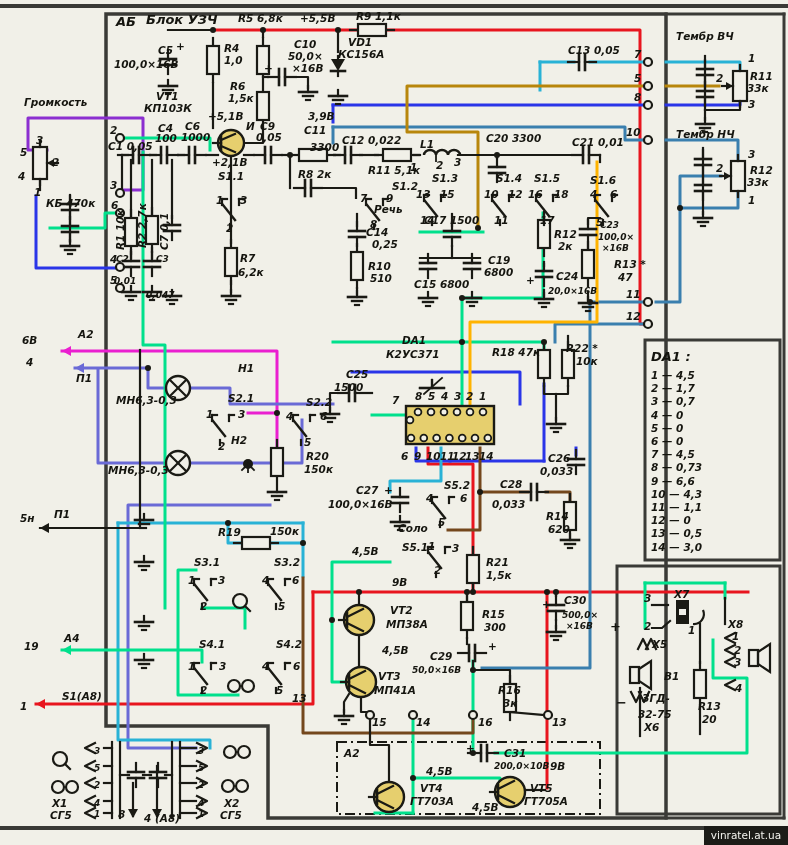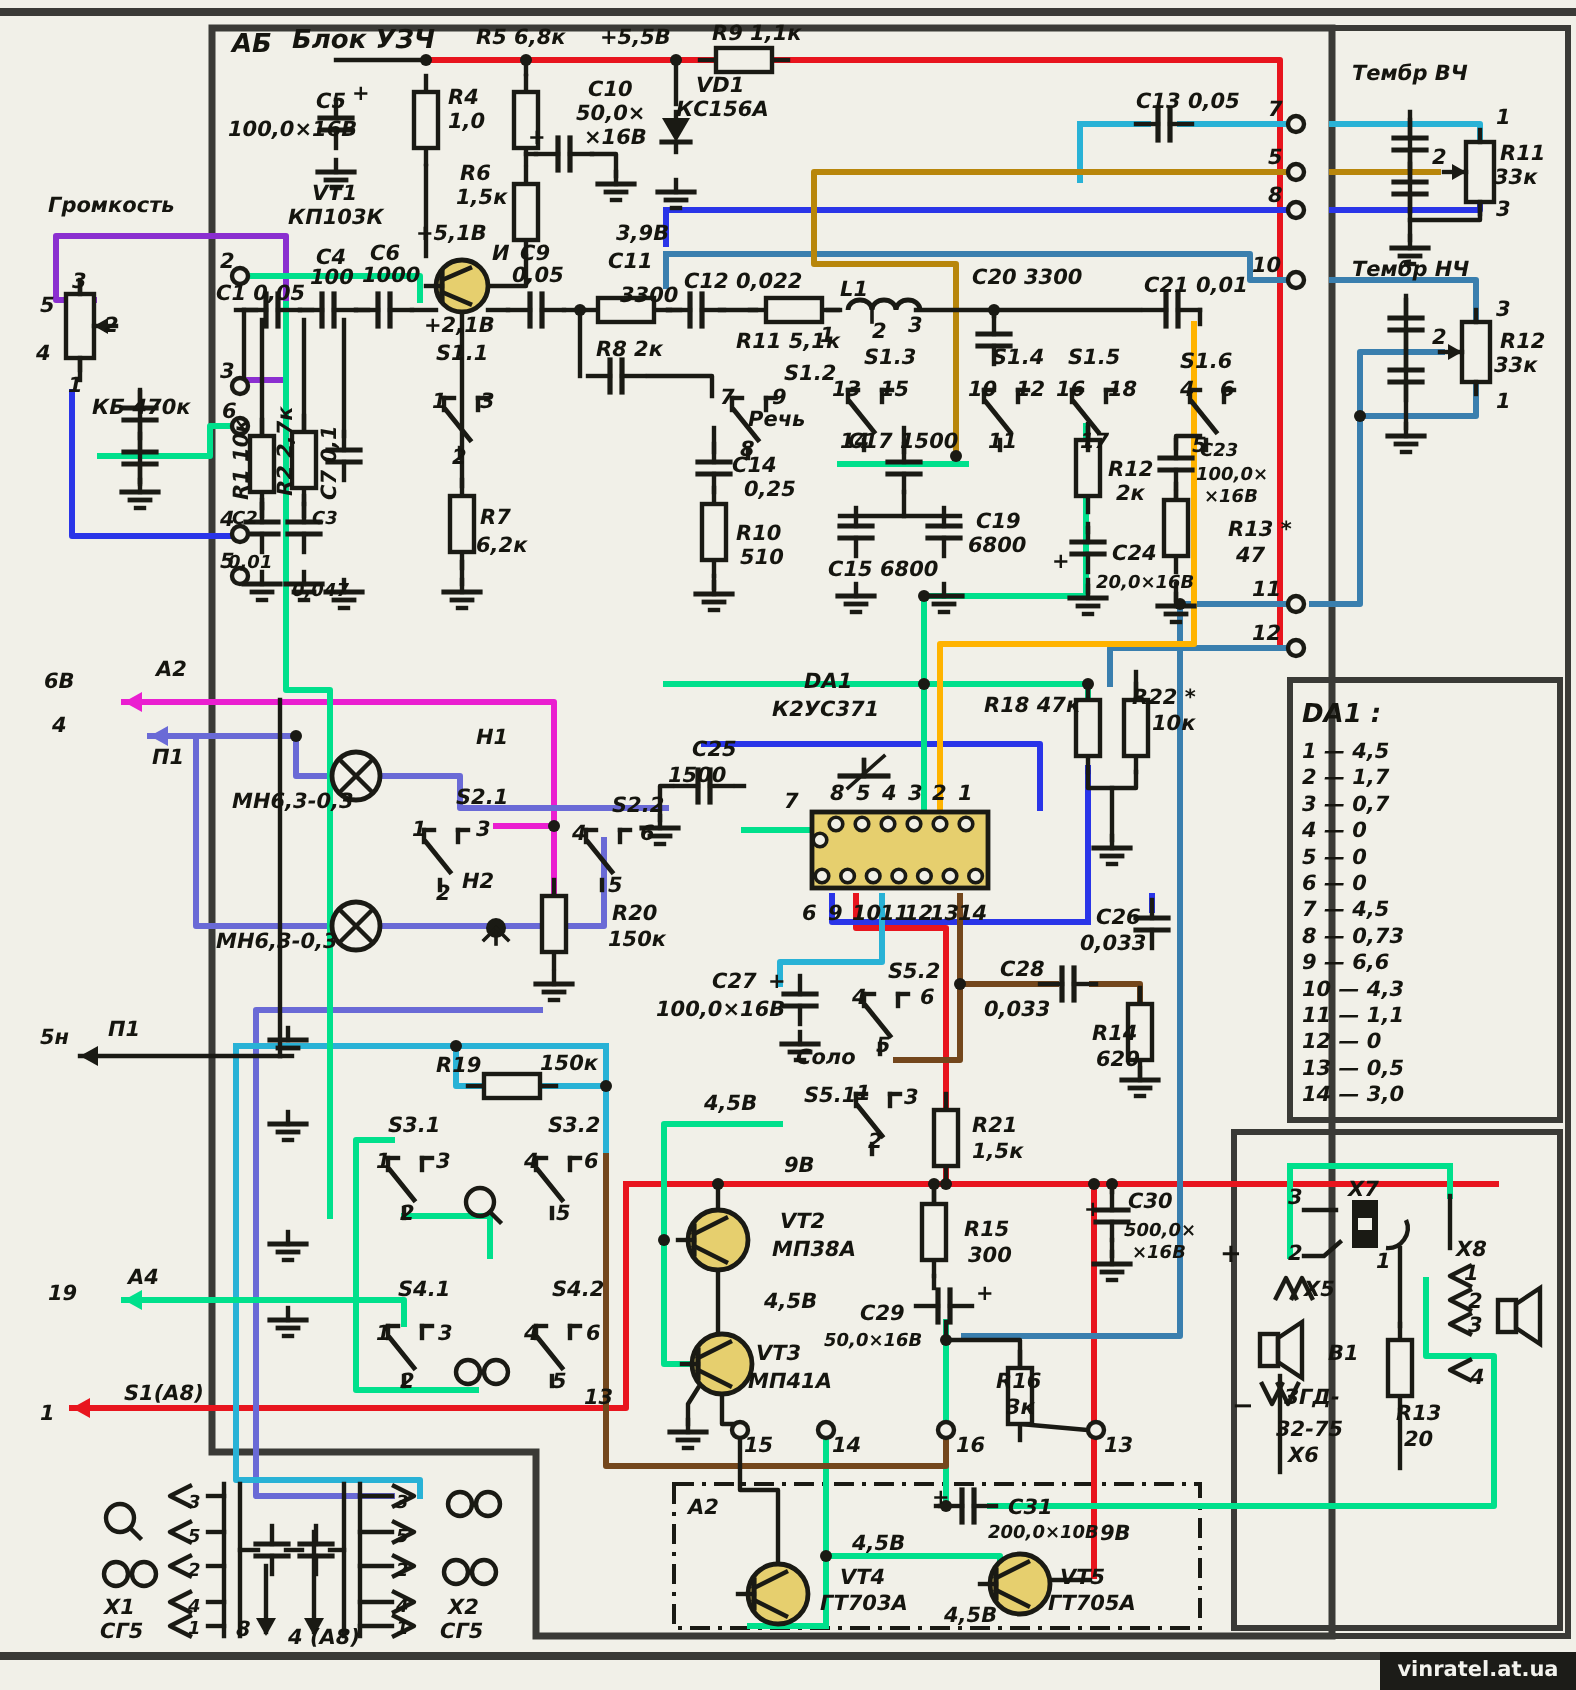--- a/index.html
+++ b/index.html
@@ -3,22 +3,22 @@
 <meta charset="utf-8">
 <style>
   html,body{margin:0;padding:0;background:#cfcfc8;}
   #stage{position:relative;width:788px;height:845px;background:#f1f0e8;overflow:hidden;
          font-family:"DejaVu Sans",sans-serif;}
   svg{position:absolute;left:0;top:0;}
   svg text{font-family:"DejaVu Sans",sans-serif;font-style:italic;font-weight:bold;
            font-size:10.5px;fill:#15150f;}
   svg text.b{font-size:13px;}
   svg text.s{font-size:9px;}
-  #wm{position:absolute;right:0;bottom:0;width:98px;height:19px;background:#1c1c18;
-      color:#f3f3ee;font-size:10.5px;font-weight:bold;text-align:center;line-height:19px;
+  #wm{position:absolute;right:0;bottom:0;width:84px;height:19px;background:#1c1c18;
+      color:#f3f3ee;font-size:10.5px;font-weight:normal;text-align:center;line-height:19px;
       font-family:"DejaVu Sans",sans-serif;}
 </style>
 </head>
 <body>
 
 <div id="stage">
   <svg id="cv" width="788" height="845" viewBox="0 0 788 845">
       <rect x="0" y="4" width="788" height="4" fill="#3a3a36"></rect>
       <rect x="0" y="826" width="788" height="4" fill="#3a3a36"></rect>
       <path d="M106,14 H666 V818 H268 V726 H106 Z" fill="none" stroke="#3a3a36" stroke-width="3.5"></path>

